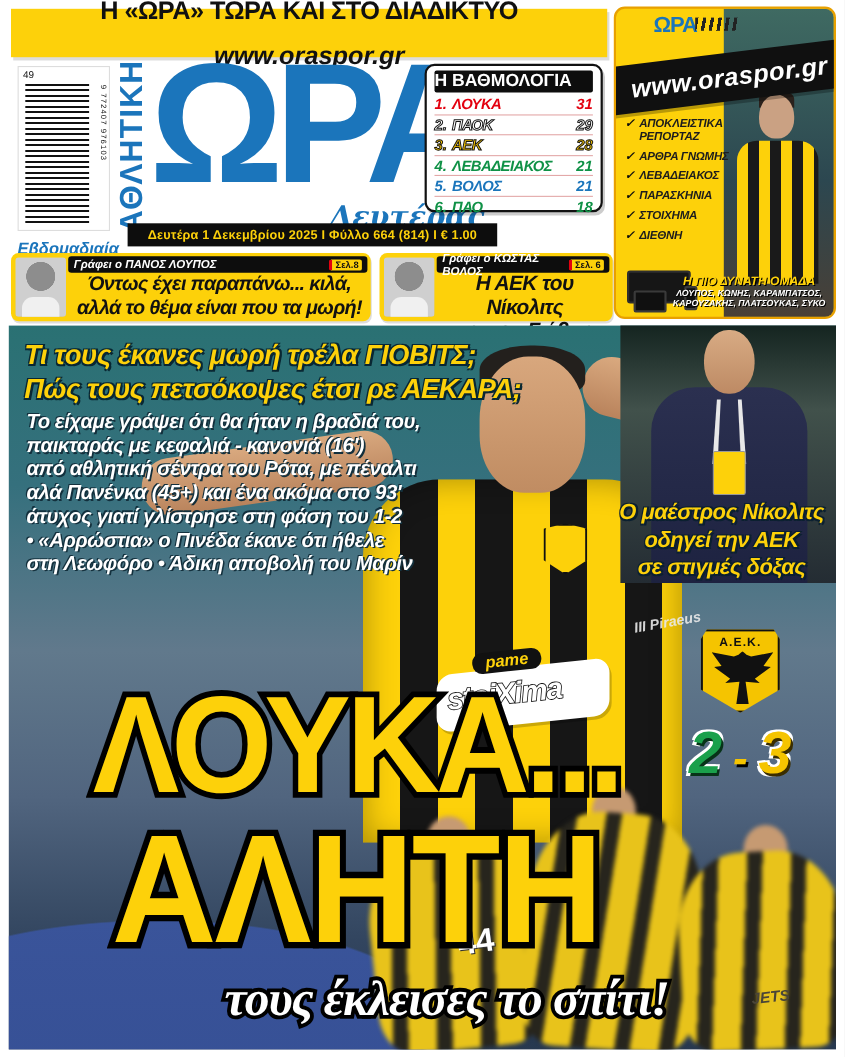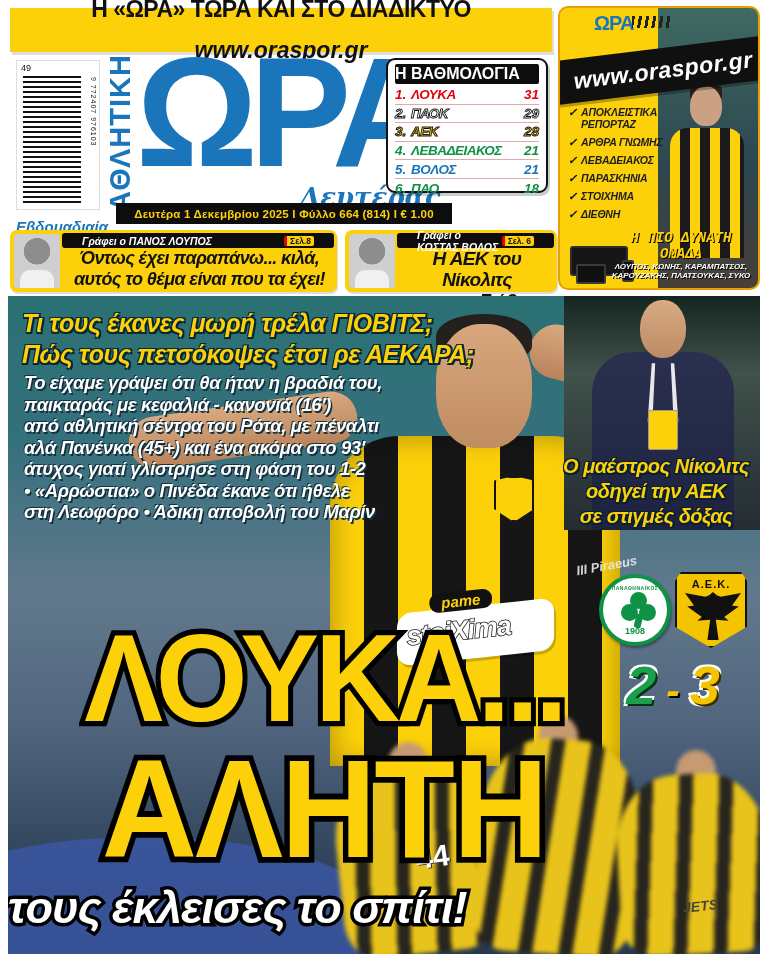--- a/index.html
+++ b/index.html
@@ -53,21 +53,21 @@
   .c-grn { color:#0f9146; }
   .c-blu { color:#1b75bb; }
 
   
   .col-box { position:absolute; top:230px; height:62px; background:#fdd10a;
     border-radius:7px; box-shadow:1px 2px 0 #00000022; }
   .col-left { left:10px; width:327px; }
   .col-right { left:345px; width:212px; }
   .col-bar { position:absolute; left:52px; right:3px; top:3px; height:15px;
     background:#0d0d0d; border-radius:3px; display:flex; align-items:center;
-    padding:0 20px; }
+    padding:0 5px; }
   .col-byline { color:#fff; font-size:10.5px; font-weight:bold; font-style:italic; flex:1; }
   .col-page { background:#fdd10a; color:#111; font-size:8.5px; font-weight:bold;
     padding:0 3px; border-radius:2px; border-left:3px solid #e3000f; }
   .col-photo { position:absolute; left:4px; top:4px; width:46px; height:54px;
     background:radial-gradient(circle at 50% 32%, #8d8d8d 0 30%, #cfcfcf 31%),
                linear-gradient(#dcdcdc,#b5b5b5); border-radius:3px; overflow:hidden; }
   .col-photo::after { content:""; position:absolute; left:6px; bottom:-4px; width:34px;
     height:22px; background:#f0f0f0; border-radius:10px 10px 0 0; }
   .col-text { position:absolute; left:56px; top:18px; right:4px; text-align:center;
     font-size:18px; font-weight:900; font-style:italic; color:#111; line-height:21px;
@@ -102,21 +102,21 @@
   .promo-item .chk { color:#0d0d0d; font-size:11px; }
   .promo-devices { position:absolute; left:10px; top:238px; width:74px; height:40px; z-index:2; }
   .dev-laptop { position:absolute; left:0; top:0; width:58px; height:30px; background:#161616;
     border-radius:3px; border:2px solid #2e2e2e; }
   .dev-tablet { position:absolute; left:6px; top:18px; width:30px; height:20px;
     background:#101010; border:2px solid #3a3a3a; border-radius:2px; }
   .dev-phone { position:absolute; left:52px; top:14px; width:12px; height:22px;
     background:#101010; border:2px solid #3a3a3a; border-radius:2px; }
   .promo-caption { position:absolute; right:2px; bottom:8px; width:150px; z-index:3;
     text-align:center; font-weight:bold; font-style:italic; }
-  .promo-caption .pc1 { color:#fdd10a; font-size:14px; text-shadow:1px 1px 0 #000;font-family:Liberation Mono, monospace; }
+  .promo-caption .pc1 { color:#fdd10a; font-size:11px; text-shadow:1px 1px 0 #000; }
   .promo-caption .pc2, .promo-caption .pc3 { color:#fff; font-size:8px;
     text-shadow:1px 1px 0 #000; }
 
   
   .cover { position:absolute; left:8px; top:296px; width:752px; height:658px;
     overflow:hidden; background:
       radial-gradient(ellipse 420px 150px at 18% 96%, #3b57a8cc 0 60%, transparent 61%),
       linear-gradient(180deg,#2a7173 0%, #35707d 22%, #61798c 45%, #51657f 65%, #32455f 85%, #27384f 100%); }
 
   
@@ -225,23 +225,23 @@
 
   
   .headline-wrap { position:absolute; left:16px; top:322px; width:600px; text-align:center;
     z-index:5; }
   .hl1 { font-size:118px; font-weight:900; color:#fdd10a; letter-spacing:-4px;
     line-height:120px; -webkit-text-stroke:10px #000; paint-order:stroke fill;
     transform:scaleY(1.06); }
   .hl2 { font-size:132px; font-weight:900; color:#fdd10a; letter-spacing:-2px;
     line-height:134px; margin-top:4px; -webkit-text-stroke:11px #000;
     paint-order:stroke fill; transform:scaleY(1.06); }
-  .subhead { position:absolute; left:0; top:586px; width:600px; text-align:left;
+  .subhead { position:absolute; left:0; top:586px; width:600px; text-align:right;
     font-size:45px; font-weight:900; font-style:italic; color:#fff;
-    -webkit-text-stroke:7px #000; paint-order:stroke fill; letter-spacing:-1px; z-index:5; }
+    -webkit-text-stroke:7px #000; paint-order:stroke fill; letter-spacing:-1px; z-index:5;font-family:Liberation Serif, serif; }
 </style>
 </head>
 <body>
 
 <div class="page">
 
   <div class="top-banner">
     <span class="t1">Η «ΩΡΑ» ΤΩΡΑ ΚΑΙ ΣΤΟ ΔΙΑΔΙΚΤΥΟ</span>
     <span class="t2">www.oraspor.gr</span>
   </div>
@@ -292,21 +292,21 @@
   </div>
 
   <div class="col-box col-left">
     <div class="col-photo"></div>
     <div class="col-bar">
       <span class="col-byline">Γράφει ο ΠΑΝΟΣ ΛΟΥΠΟΣ</span>
       <span class="col-page">Σελ.8</span>
     </div>
     <div class="col-text">
       <div>Όντως έχει παραπάνω... κιλά,</div>
-      <div>αυτός το θέμα είναι που τα έχει!</div>
+      <div>αλλά το θέμα είναι που τα μωρή!</div>
     </div>
   </div>
   <div class="col-box col-right">
     <div class="col-photo"></div>
     <div class="col-bar">
       <span class="col-byline">Γράφει ο ΚΩΣΤΑΣ ΒΟΛΟΣ</span>
       <span class="col-page">Σελ. 6</span>
     </div>
     <div class="col-text">
       <div>Η ΑΕΚ του Νίκολιτς</div>
@@ -412,30 +412,20 @@
       <div class="cele-head ch3"></div>
       <div class="cele-blob cb1"></div>
       <div class="cele-blob cb2"></div>
       <div class="cele-blob cb3"></div>
     </div>
     <div class="pl-number">44</div>
     <div class="jersey-jets">JETS</div>
 
     <div class="score-block">
       <div class="logo-row">
-        <div class="pao-logo">
-          <div class="pao-team">ΠΑΝΑΘΗΝΑΪΚΟΣ</div>
-          <div class="clover">
-              <i></i>
-              <i></i>
-              <i></i>
-              <i></i>
-            </div>
-          <div class="pao-year">1908</div>
-        </div>
         <div class="aek-logo">
           <div class="aek-team">Α.Ε.Κ.</div>
           <div class="aek-eagle"></div>
         </div>
       </div>
       <div class="score-line">
         <span class="score-home">2</span>
         <span class="score-sep">-</span>
         <span class="score-away">3</span>
       </div>

